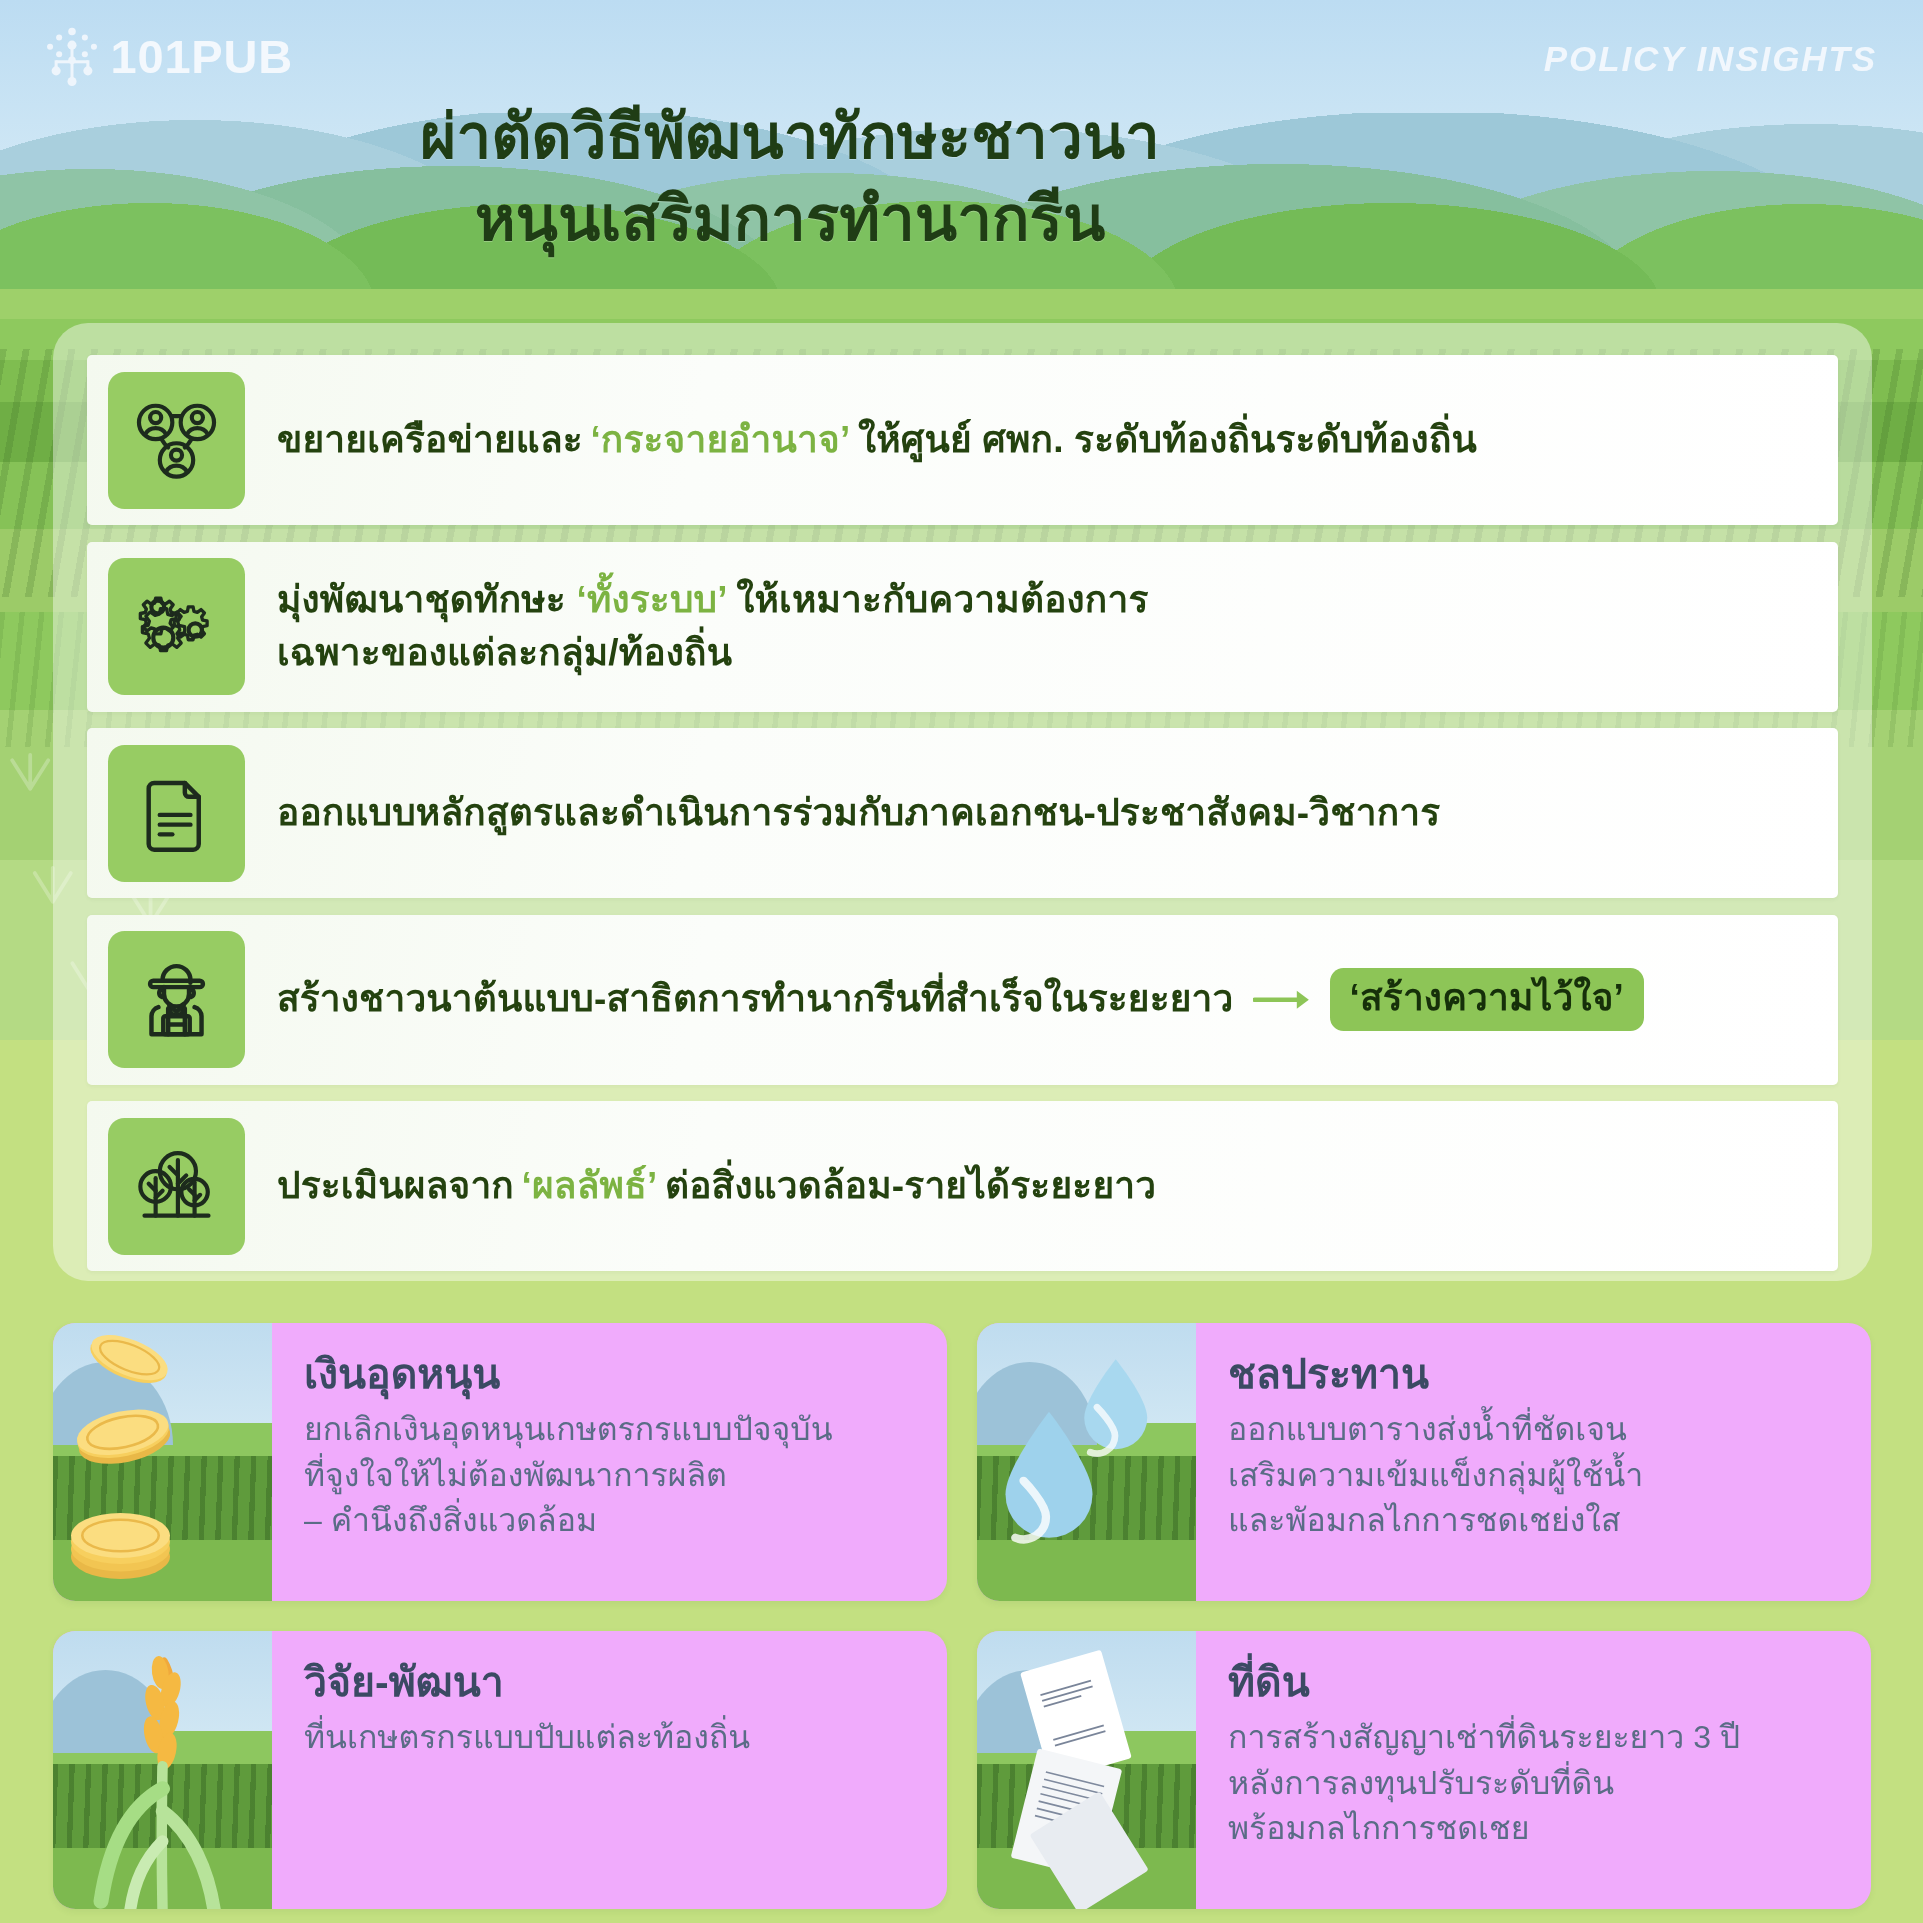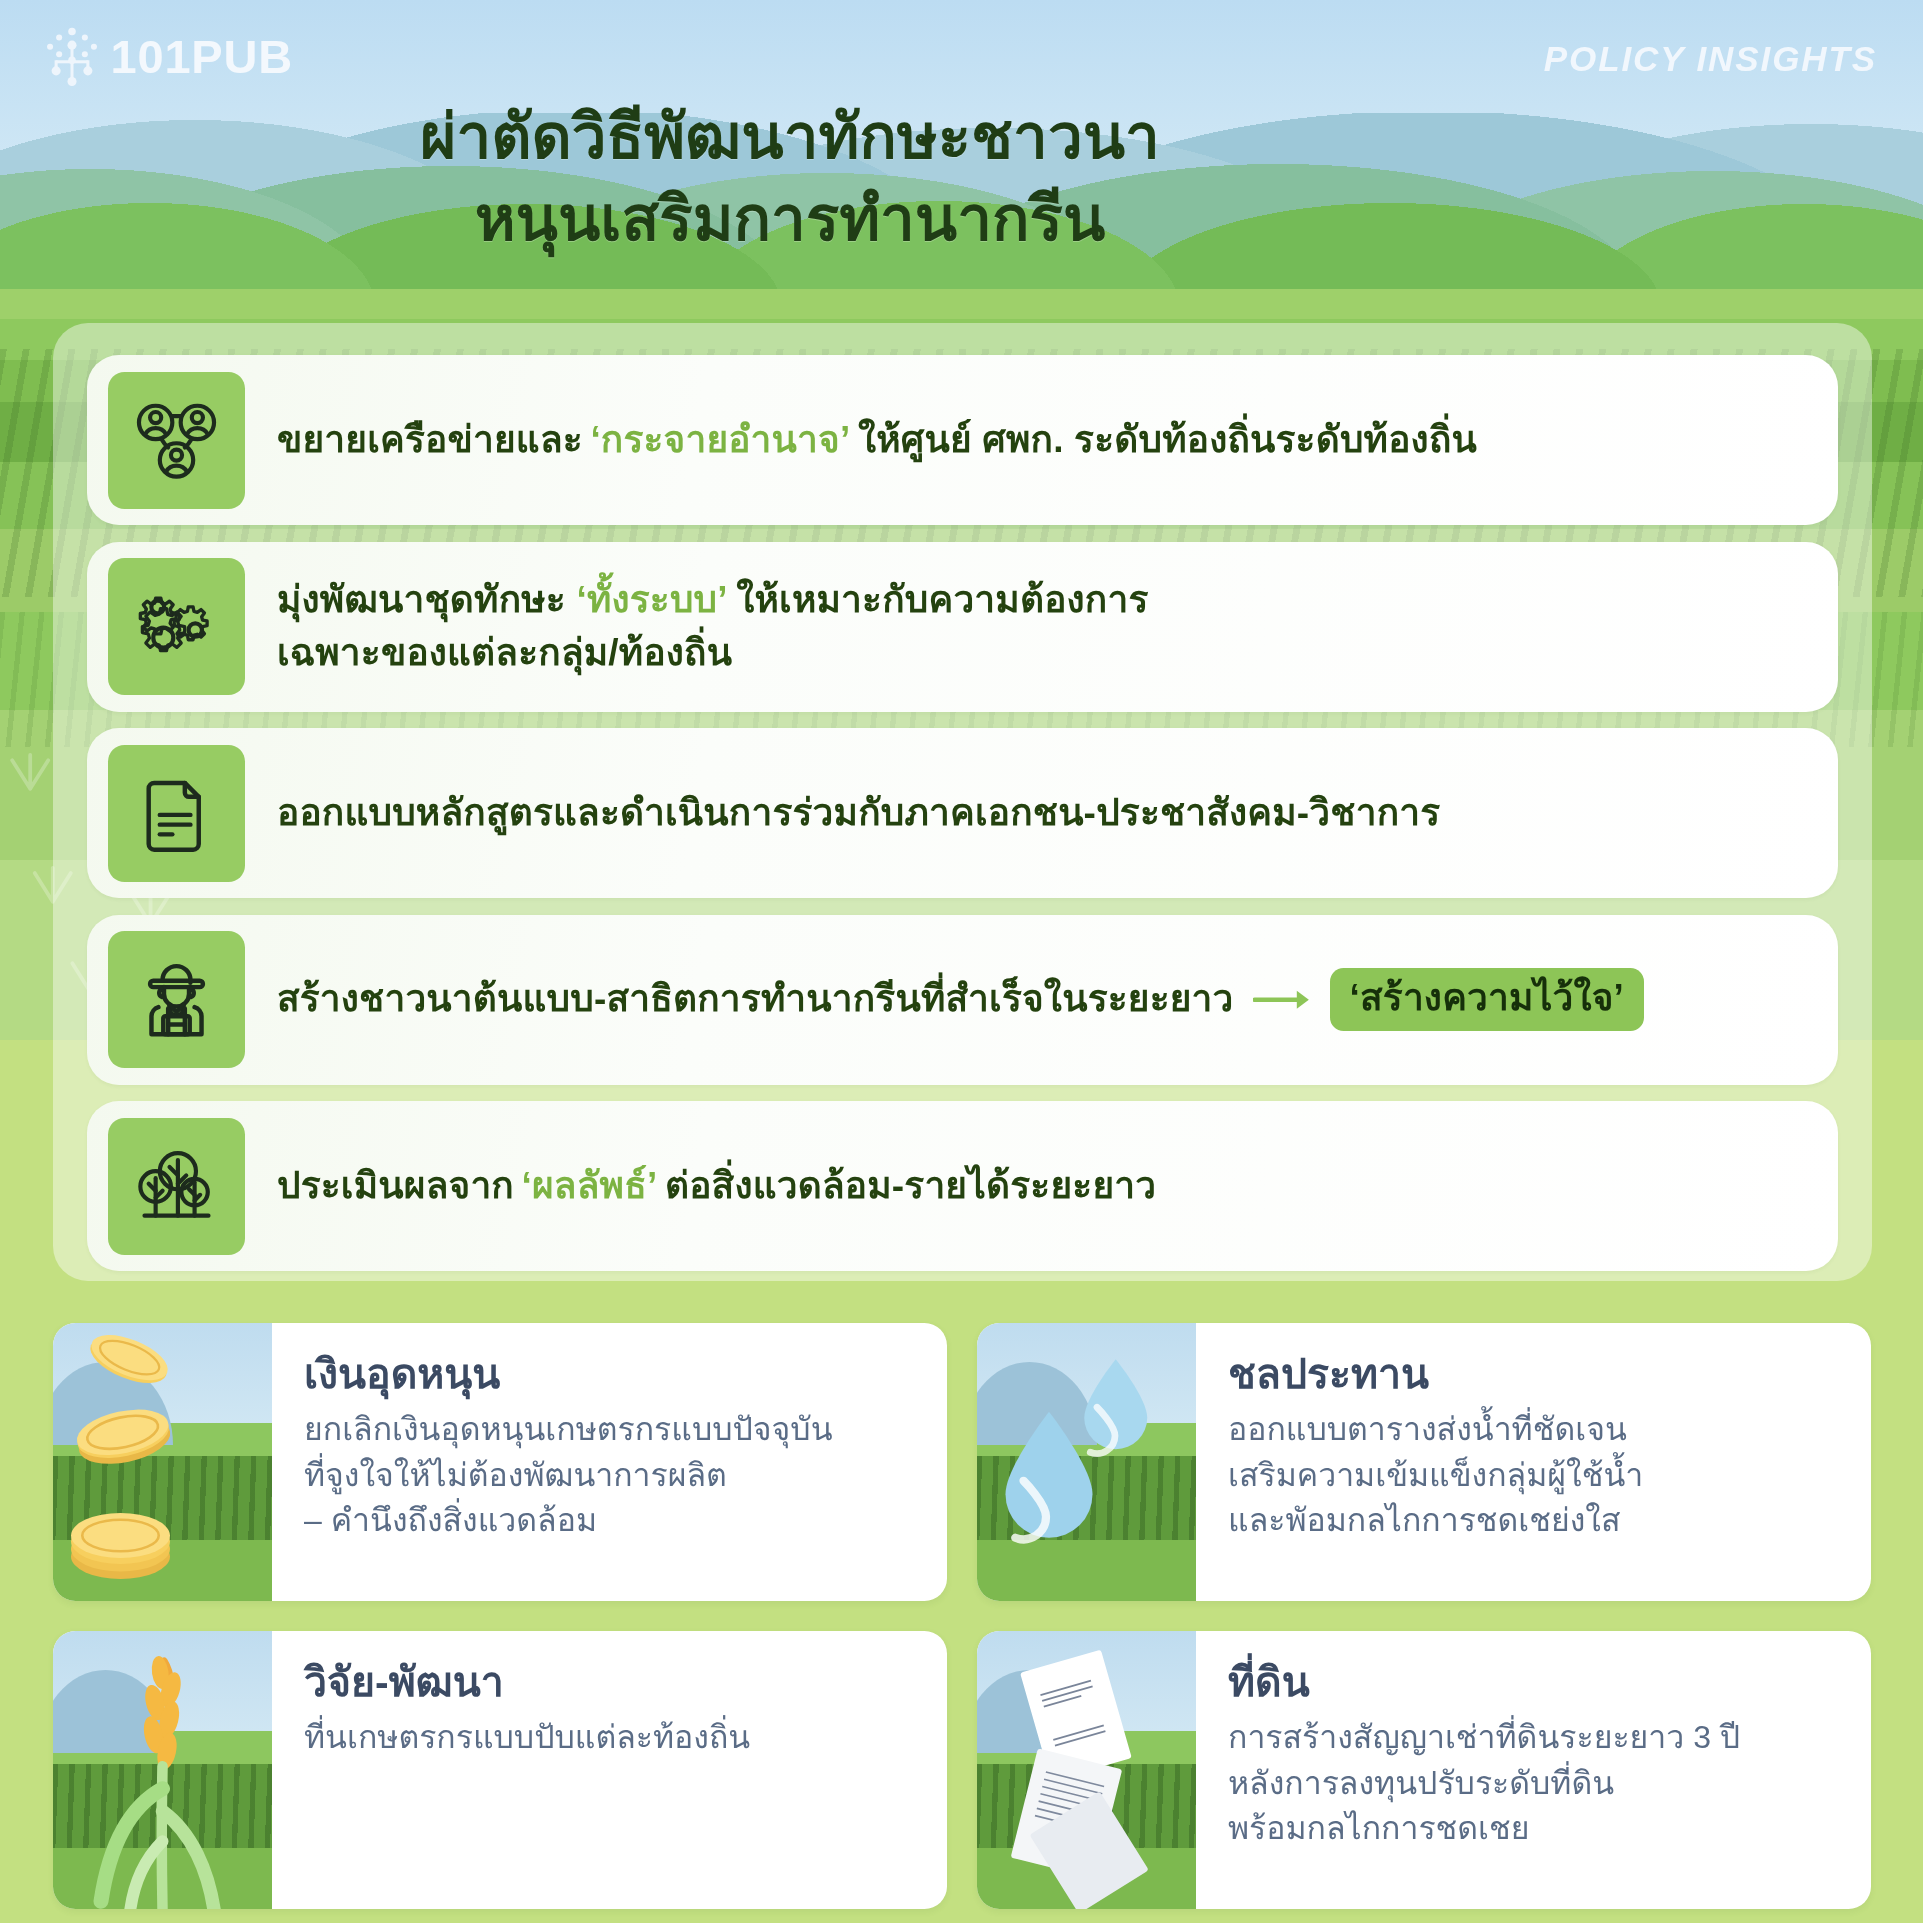--- a/index.html
+++ b/index.html
@@ -166,21 +166,21 @@
     left: 87px; top: 355px;
     width: 1751px;
     z-index: 5;
     display: flex;
     flex-direction: column;
     gap: 16.5px;
   }
 
   .row {
     background: linear-gradient(100deg, #f4f9ef 0%, #fbfdfa 35%, #ffffff 100%);
-    border-radius: 32px;
+    border-radius: 5px;
     display: flex;
     align-items: center;
     padding: 16.5px 21px;
     min-height: 135px;
     box-shadow: 0 1.5px 3.8px rgba(60,90,40,0.05);
   }
   .row.tall { min-height: 147px; }
 
   .row-icon {
     flex: 0 0 auto;
@@ -236,21 +236,21 @@
     position: absolute;
     left: 53px; top: 1323px;
     width: 1819px;
     z-index: 5;
     display: grid;
     grid-template-columns: 894px 894px;
     grid-template-rows: 278px 278px;
     gap: 30px;
   }
   .card {
-    background: #ffffff;
+    background: #f0abfc;
     border-radius: 22.5px;
     overflow: hidden;
     display: flex;
     box-shadow: 0 2.3px 6px rgba(70,100,45,0.08);
   }
   .card-img {
     flex: 0 0 219px;
     position: relative;
     overflow: hidden;
     background: linear-gradient(180deg, #bfdcef 0%, #cfe6f3 36%, #8dc75f 36%, #8dc75f 48%, #5f9b3c 48%, #5f9b3c 78%, #7db94f 78%, #7db94f 100%);

